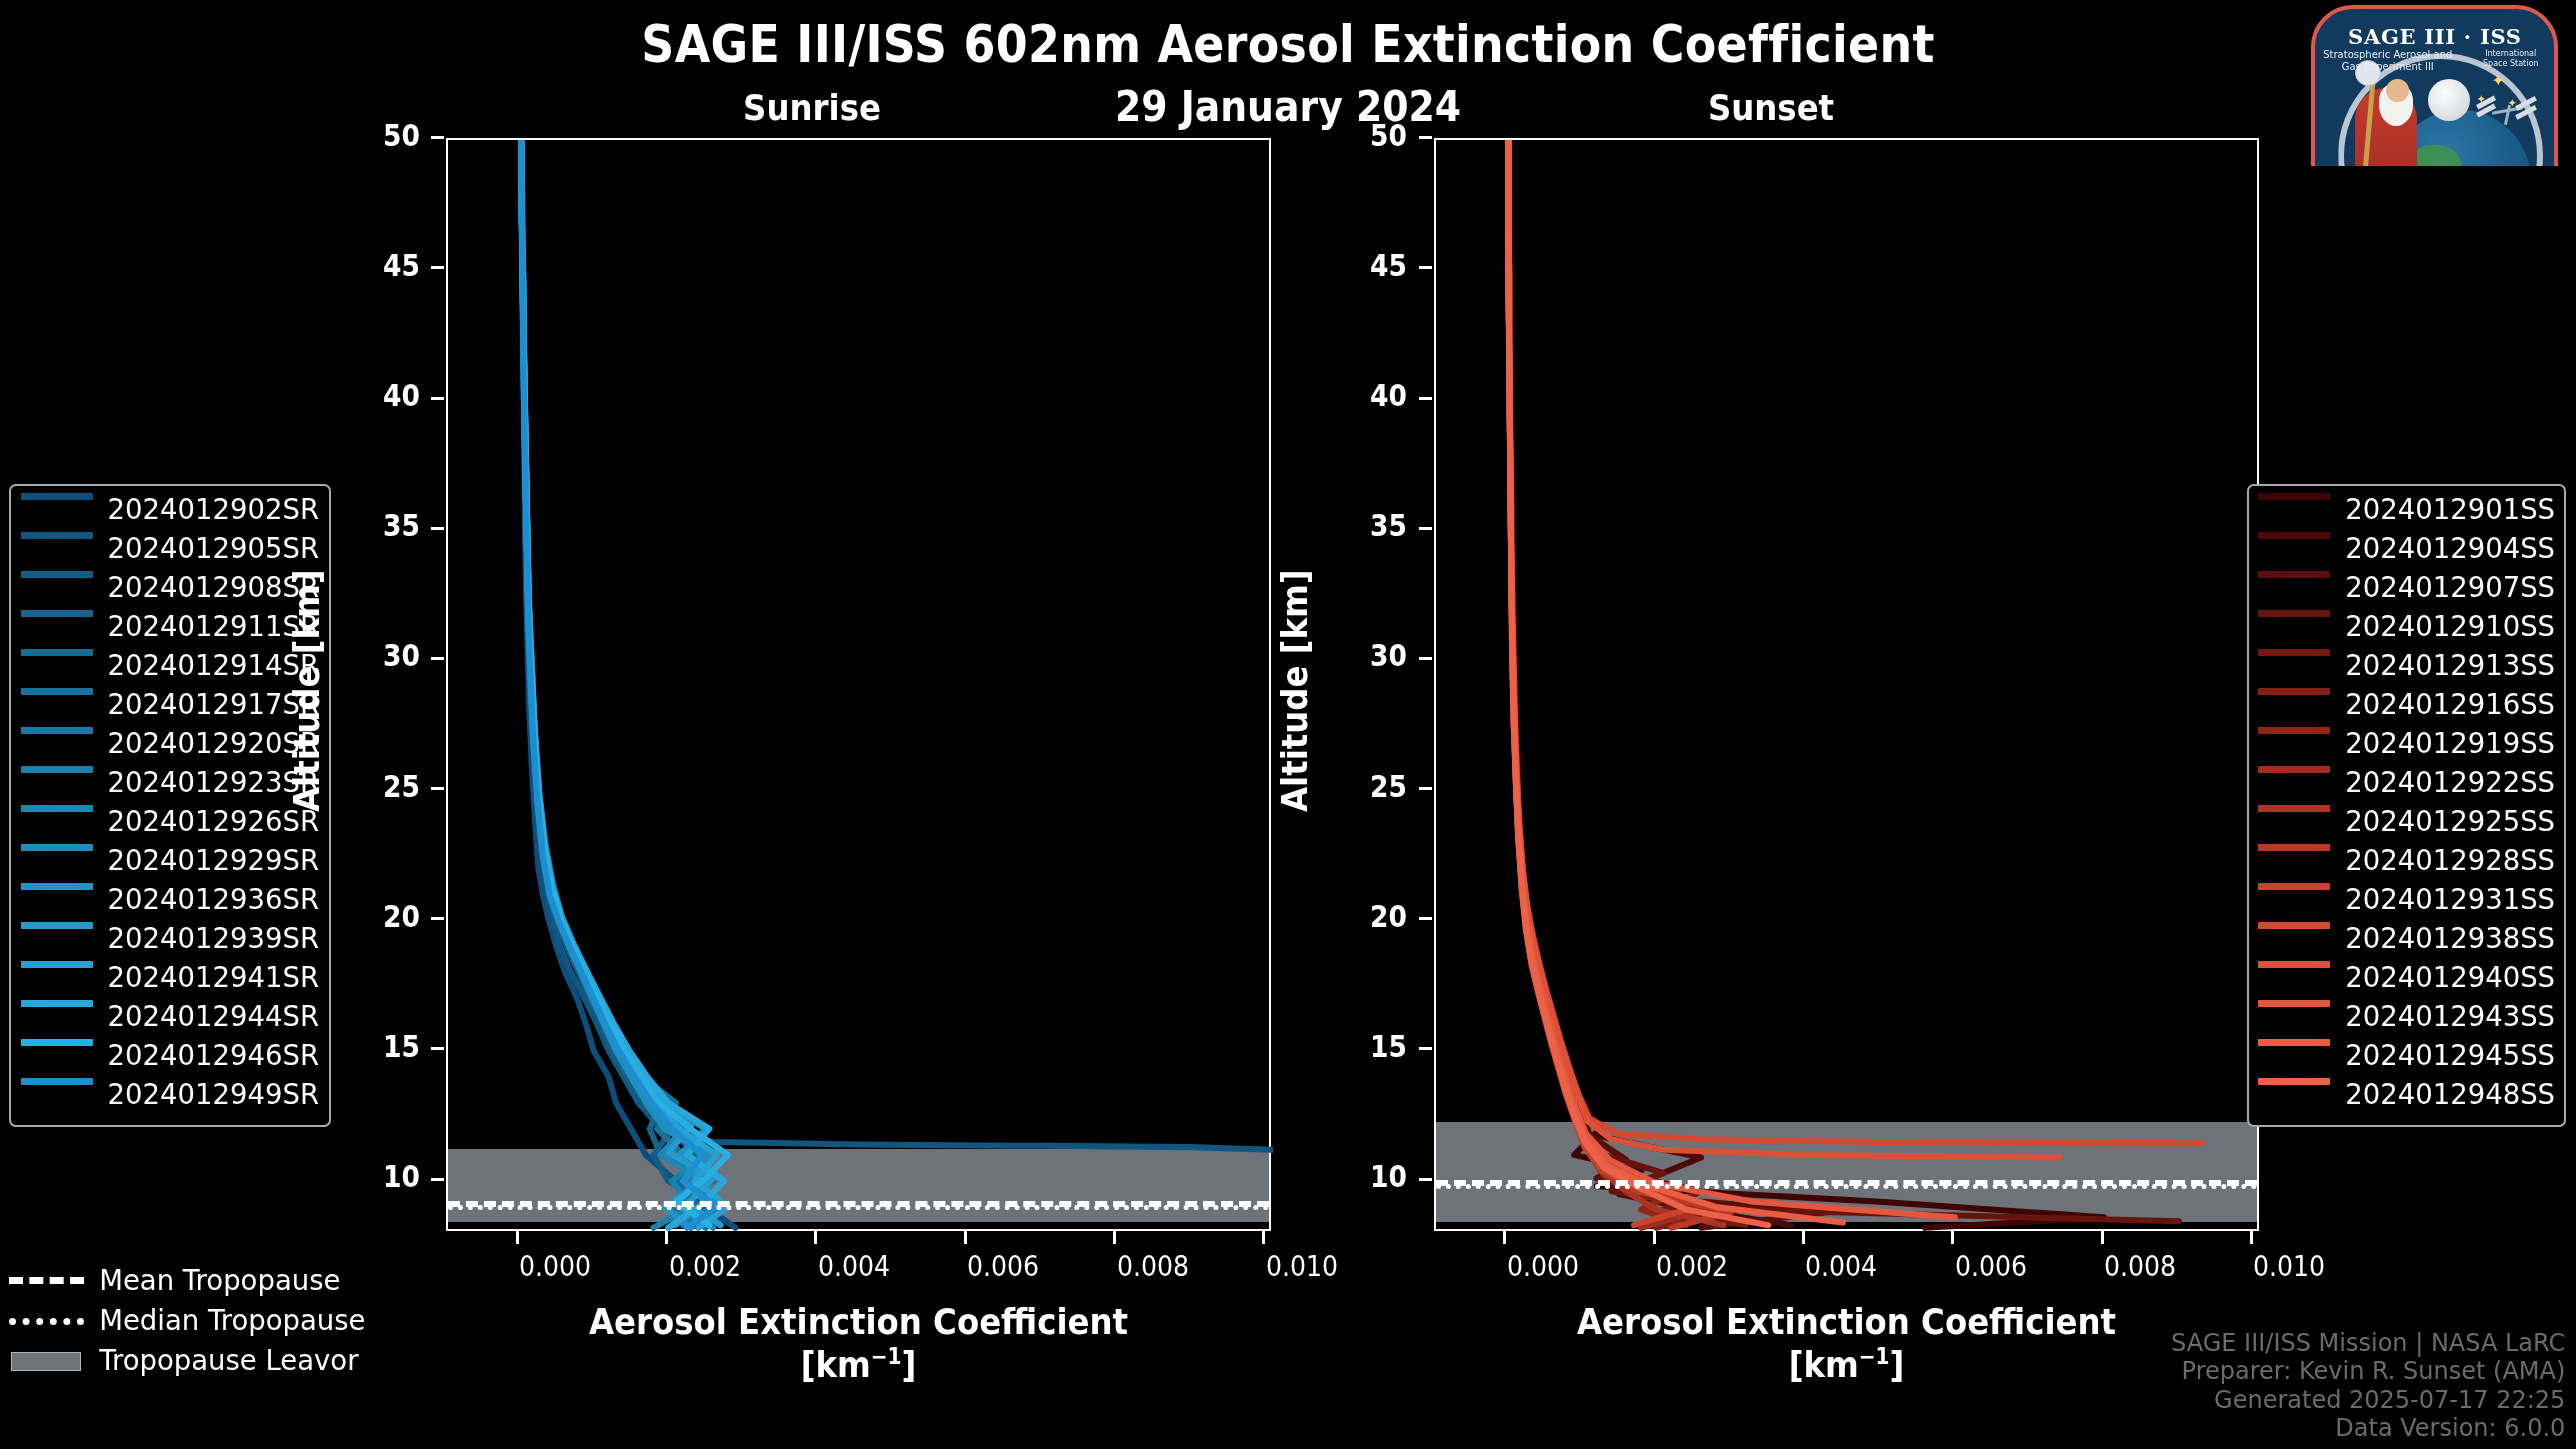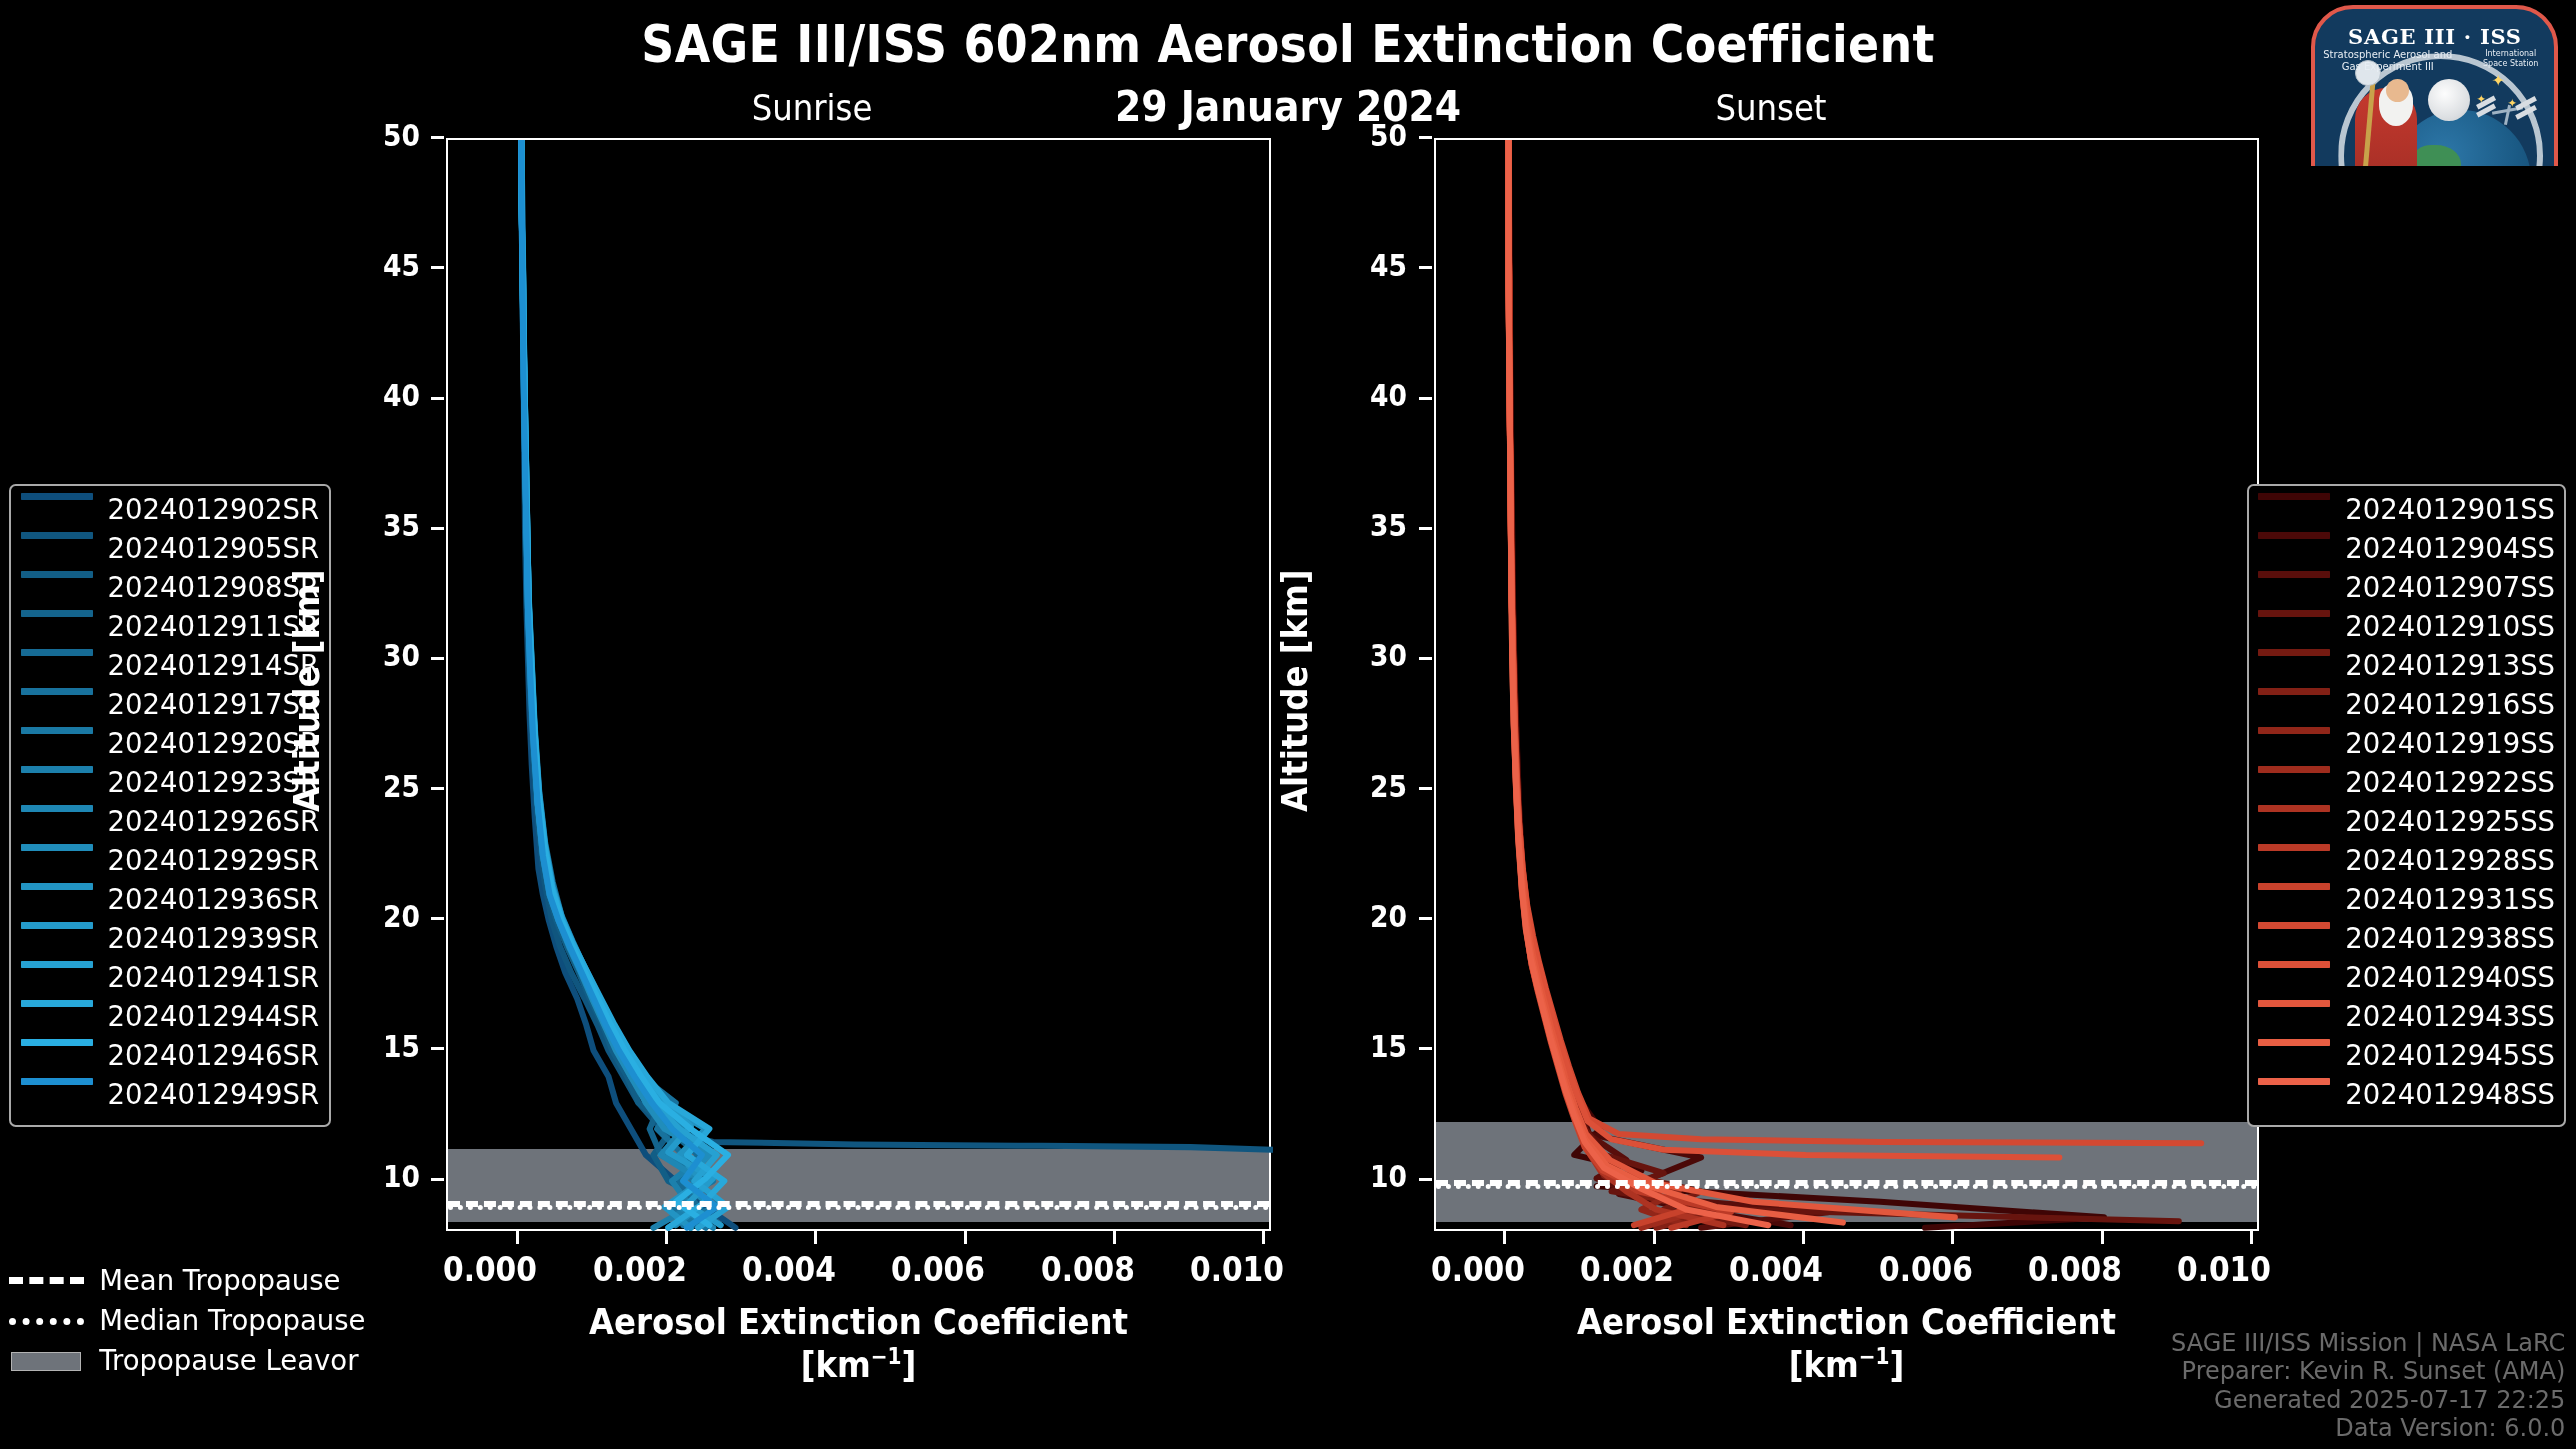--- a/index.html
+++ b/index.html
@@ -14,21 +14,21 @@
     left:0;right:0;top:14.8px;text-align:center;
     font-size:51px;font-weight:bold;letter-spacing:0.3px;
     font-family:"DejaVu Sans Condensed","Liberation Sans Narrow","Liberation Sans",sans-serif;
   }
   #sub-title{
     left:0;right:0;top:82px;text-align:center;
     font-size:42px;font-weight:bold;
     font-family:"DejaVu Sans Condensed","Liberation Sans Narrow","Liberation Sans",sans-serif;
   }
   .panel-title{
-    font-size:36px;font-weight:normal;text-align:center;
+    font-size:36px;font-weight:bold;text-align:center;
     font-family:"DejaVu Sans Condensed","Liberation Sans Narrow","Liberation Sans",sans-serif;
   }
   #panel-title-left{top:87px;left:604px;width:416px;}
   #panel-title-right{top:87px;left:1563px;width:416px;}
 
   
   #mission-patch{
     top:5.4px;left:2302px;width:258px;height:161px;overflow:hidden;
   }
   #patch-shape{
@@ -105,21 +105,21 @@
   }
   svg.curves{position:absolute;left:0;top:0;}
 
   
   .ytick-label{
     position:absolute;text-align:right;font-size:29.5px;font-weight:bold;
     font-family:"DejaVu Sans Condensed","Liberation Sans Narrow","Liberation Sans",sans-serif;
   }
   .ytick-mark{position:absolute;height:2.7px;width:13.4px;background:#fff;}
   .xtick-label{
-    position:absolute;text-align:left;font-size:33px;font-weight:bold;
+    position:absolute;text-align:right;font-size:28px;font-weight:normal;
     font-family:"DejaVu Sans Condensed","Liberation Sans Narrow","Liberation Sans",sans-serif;
   }
   .xtick-mark{position:absolute;width:2.7px;height:13.4px;background:#fff;}
   .axis-x-label{
     position:absolute;text-align:center;font-size:36px;font-weight:bold;
     font-family:"DejaVu Sans Condensed","Liberation Sans Narrow","Liberation Sans",sans-serif;
     line-height:1.18;
   }
   .axis-y-label{
     position:absolute;font-size:36px;font-weight:bold;white-space:nowrap;

